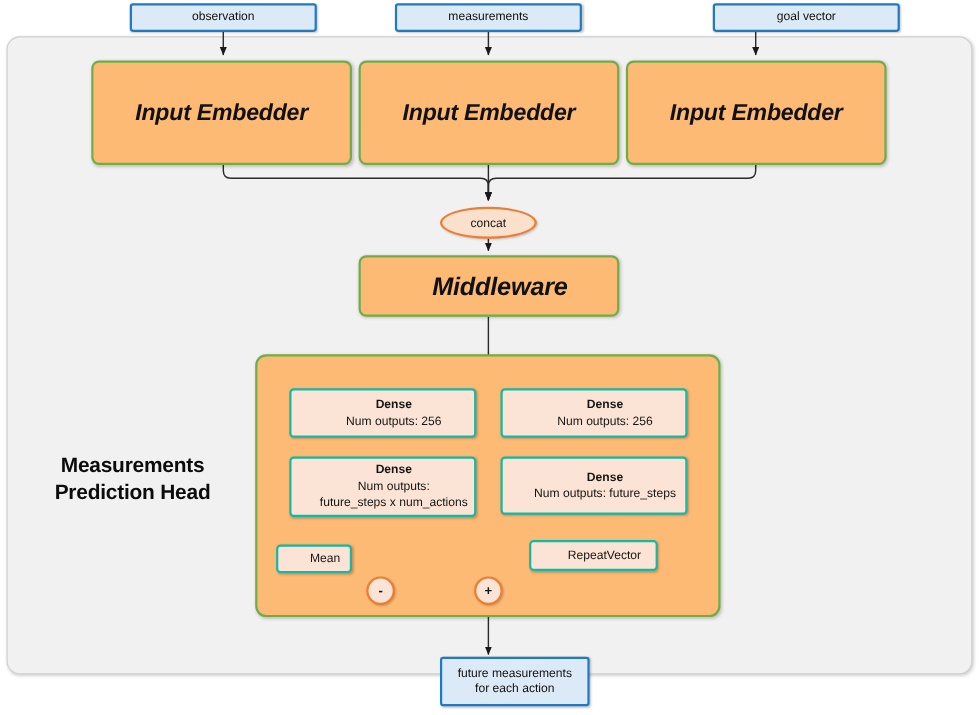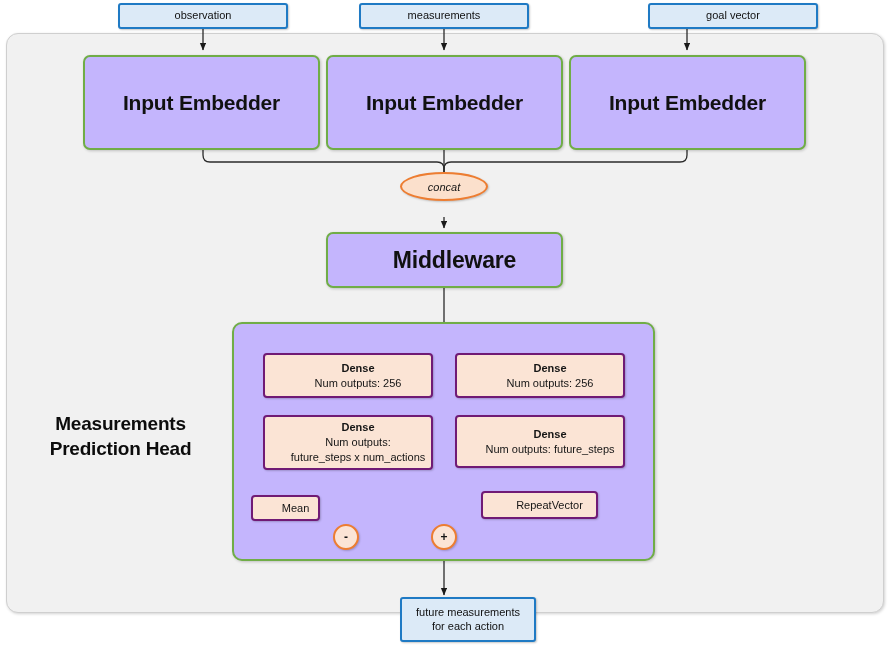--- a/index.html
+++ b/index.html
@@ -24,30 +24,30 @@
 
   
   .io{
     background:#dceaf7;border:2px solid #1f7ac4;border-radius:3px;
     font-size:11px;color:#101010;line-height:1.25;
     box-shadow:1px 1px 2px rgba(0,0,0,0.22);
   }
 
   
   .green{
-    background:#c4b5fd;border:2px solid #70ad47;border-radius:7px;
-    color:#111;box-shadow:1px 1px 3px rgba(0,0,0,0.2);
+    background:#fdba74;border:2px solid #70ad47;border-radius:7px;
+    color:#111;box-shadow:1px 1px 3px rgba(0,0,0,0.2);font-style:italic;
   }
   .embedder{font-size:21px;font-weight:bold;letter-spacing:-0.2px;}
   .middleware{font-size:23px;font-weight:bold;letter-spacing:-0.2px;}
   .headbox{border-radius:10px;}
 
   
   .orange{
-    background:#fbe4d5;border:2px solid #701a75;border-radius:4px;
+    background:#fbe4d5;border:2px solid #14b8a6;border-radius:4px;
     font-size:11px;color:#151515;line-height:1.35;
     box-shadow:1px 1px 2px rgba(0,0,0,0.2);
     flex-direction:column;
     padding-left:20px;
   }
   .orange .t1{font-weight:bold;}
   .ellipse{
     background:#fbe0cc;border:2px solid #ed7d31;border-radius:50%;
     font-size:11px;color:#151515;
     box-shadow:1px 1px 2px rgba(0,0,0,0.2);
@@ -107,21 +107,21 @@
   </svg>
 
   <div class="node io" style="left:118px;top:3px;width:170px;height:26px;">observation</div>
   <div class="node io" style="left:359px;top:3px;width:170px;height:26px;">measurements</div>
   <div class="node io" style="left:602px;top:3px;width:170px;height:26px;margin-left:46px;">goal vector</div>
 
   <div class="node green embedder" style="left:83px;top:55px;width:237px;height:95px;">Input Embedder</div>
   <div class="node green embedder" style="left:326px;top:55px;width:237px;height:95px;">Input Embedder</div>
   <div class="node green embedder" style="left:569px;top:55px;width:237px;height:95px;">Input Embedder</div>
 
-  <div class="node ellipse" style="left:400px;top:172px;width:88px;height:29px;font-style:italic;">concat</div>
+  <div class="node ellipse" style="left:400px;top:188px;width:88px;height:29px;">concat</div>
 
   <div class="node green middleware" style="left:326px;top:232px;width:237px;height:56px;padding-left:20px;">Middleware</div>
 
   <div class="node green headbox" style="left:232px;top:322px;width:423px;height:239px;"></div>
 
   <div class="headlabel" style="left:18px;top:412px;width:205px;">
     <div>Measurements</div>
     <div>Prediction Head</div>
   </div>
 

